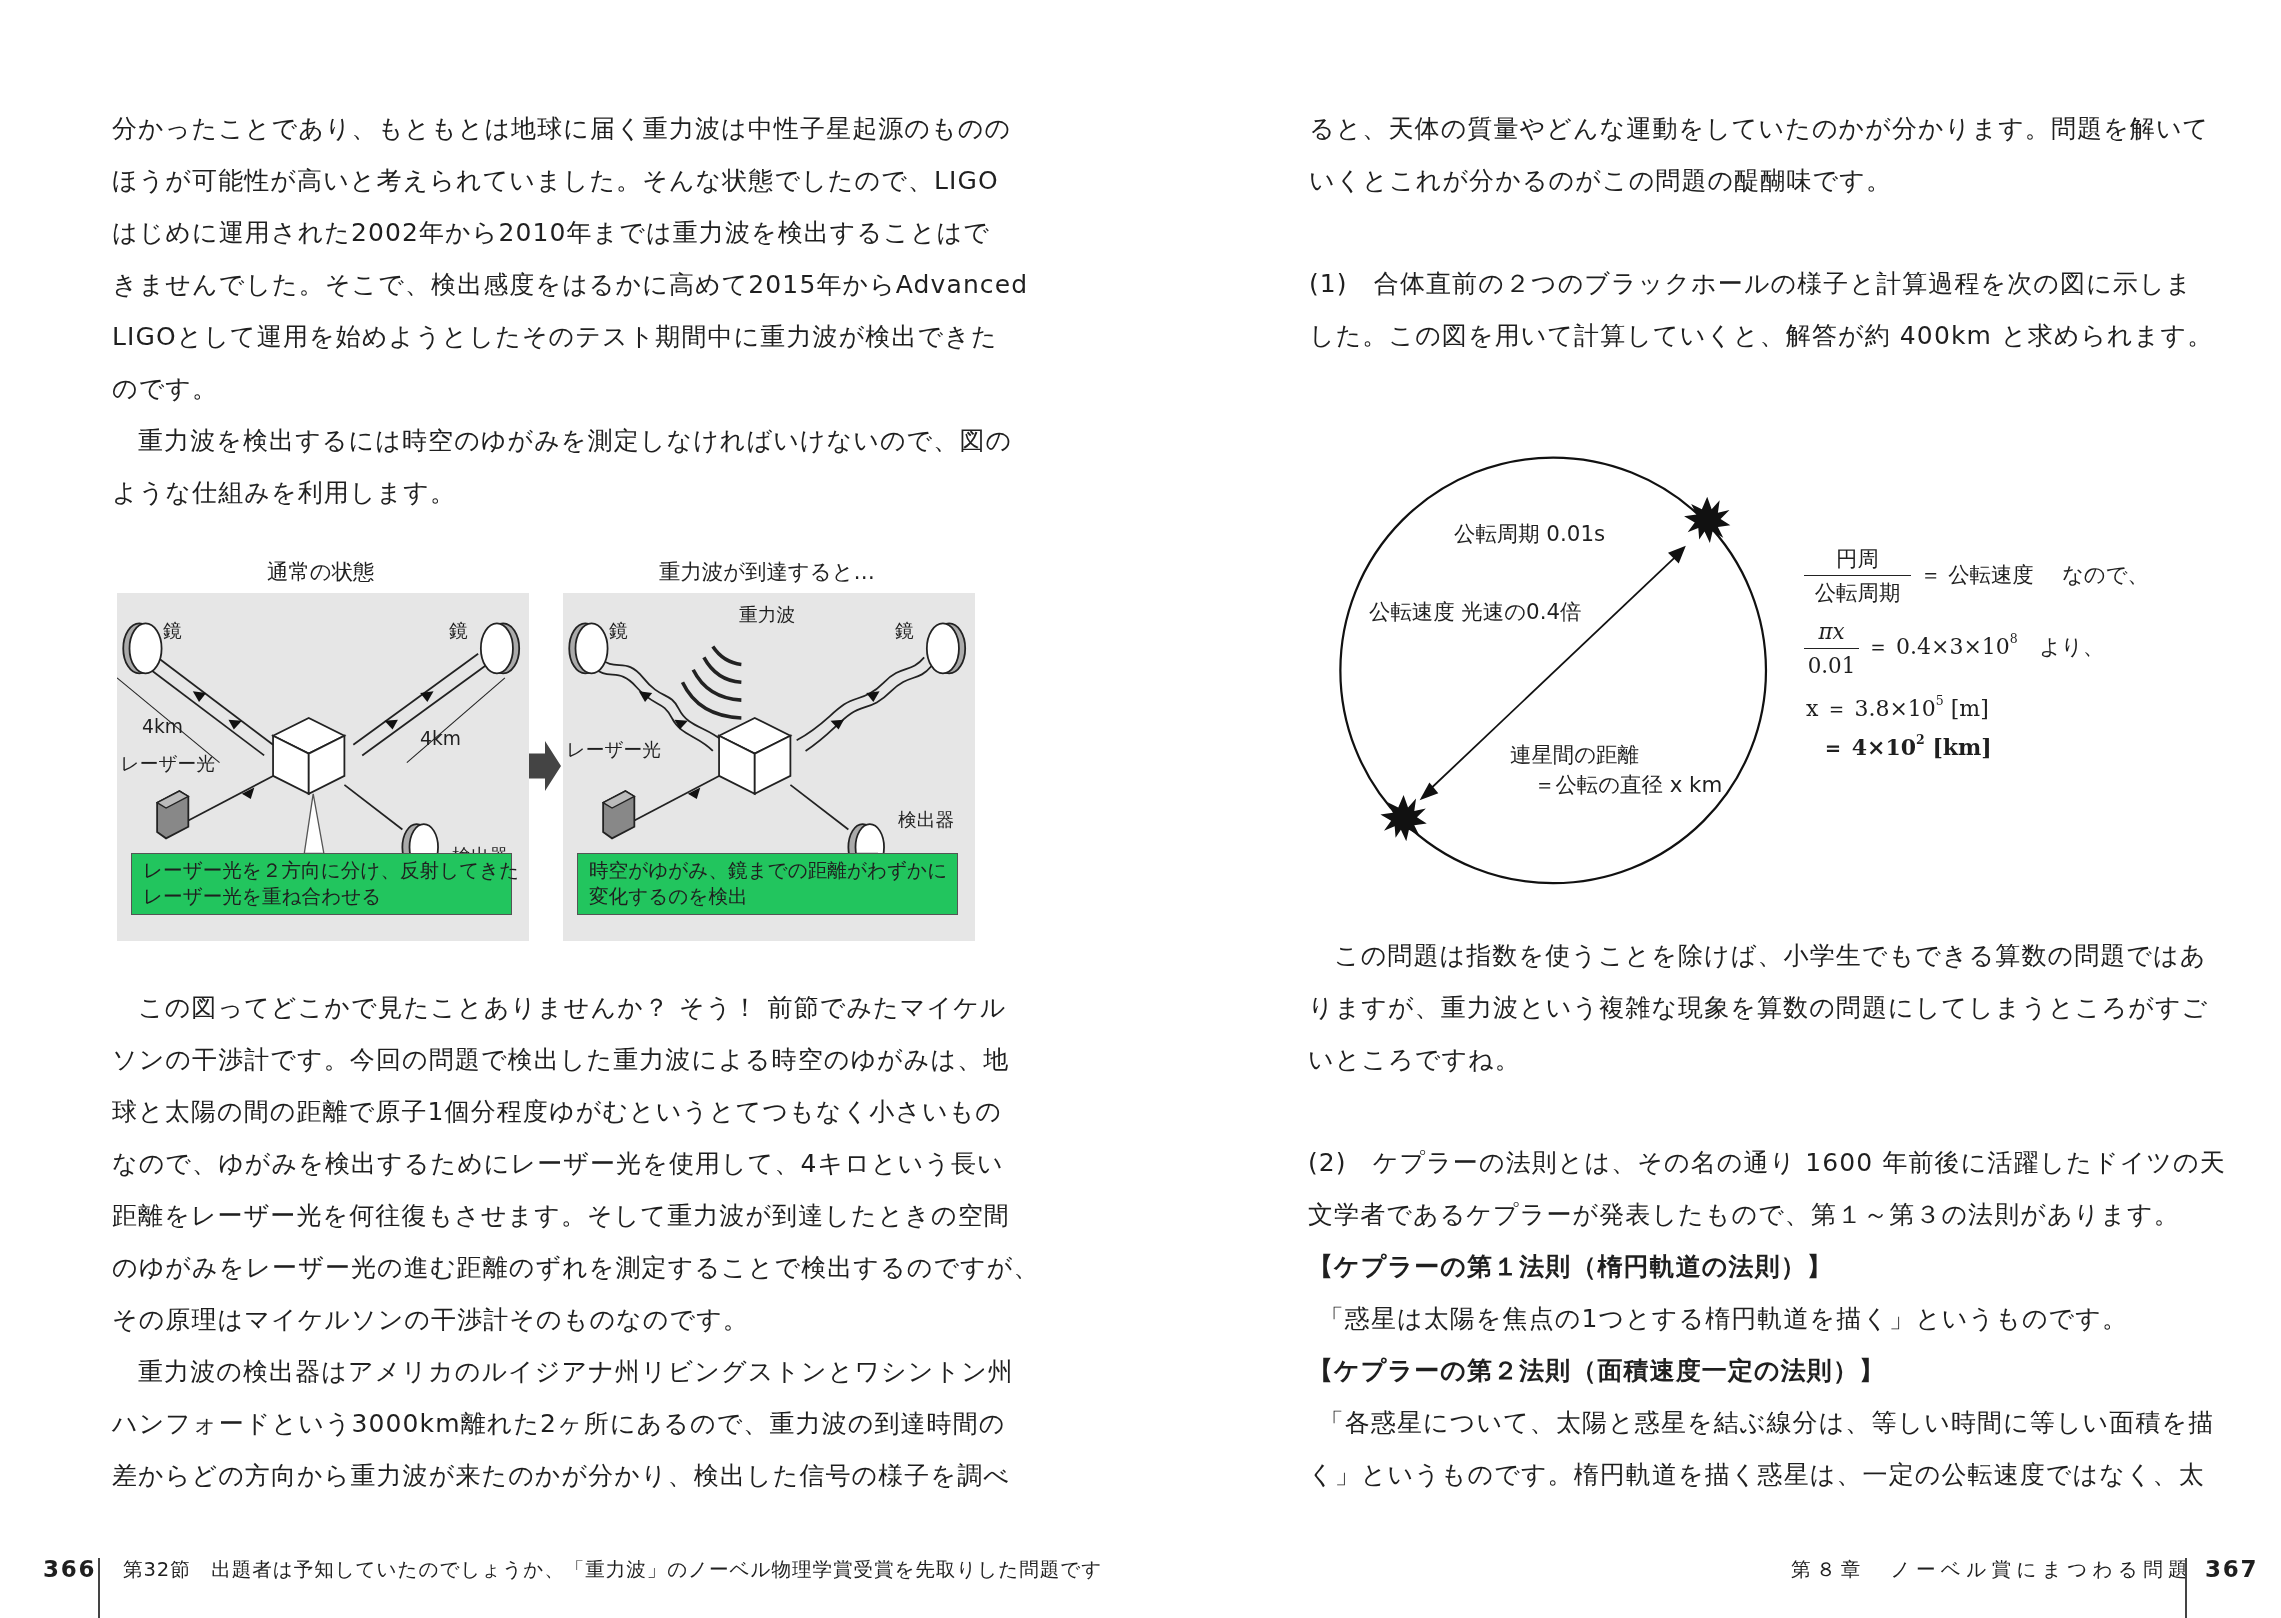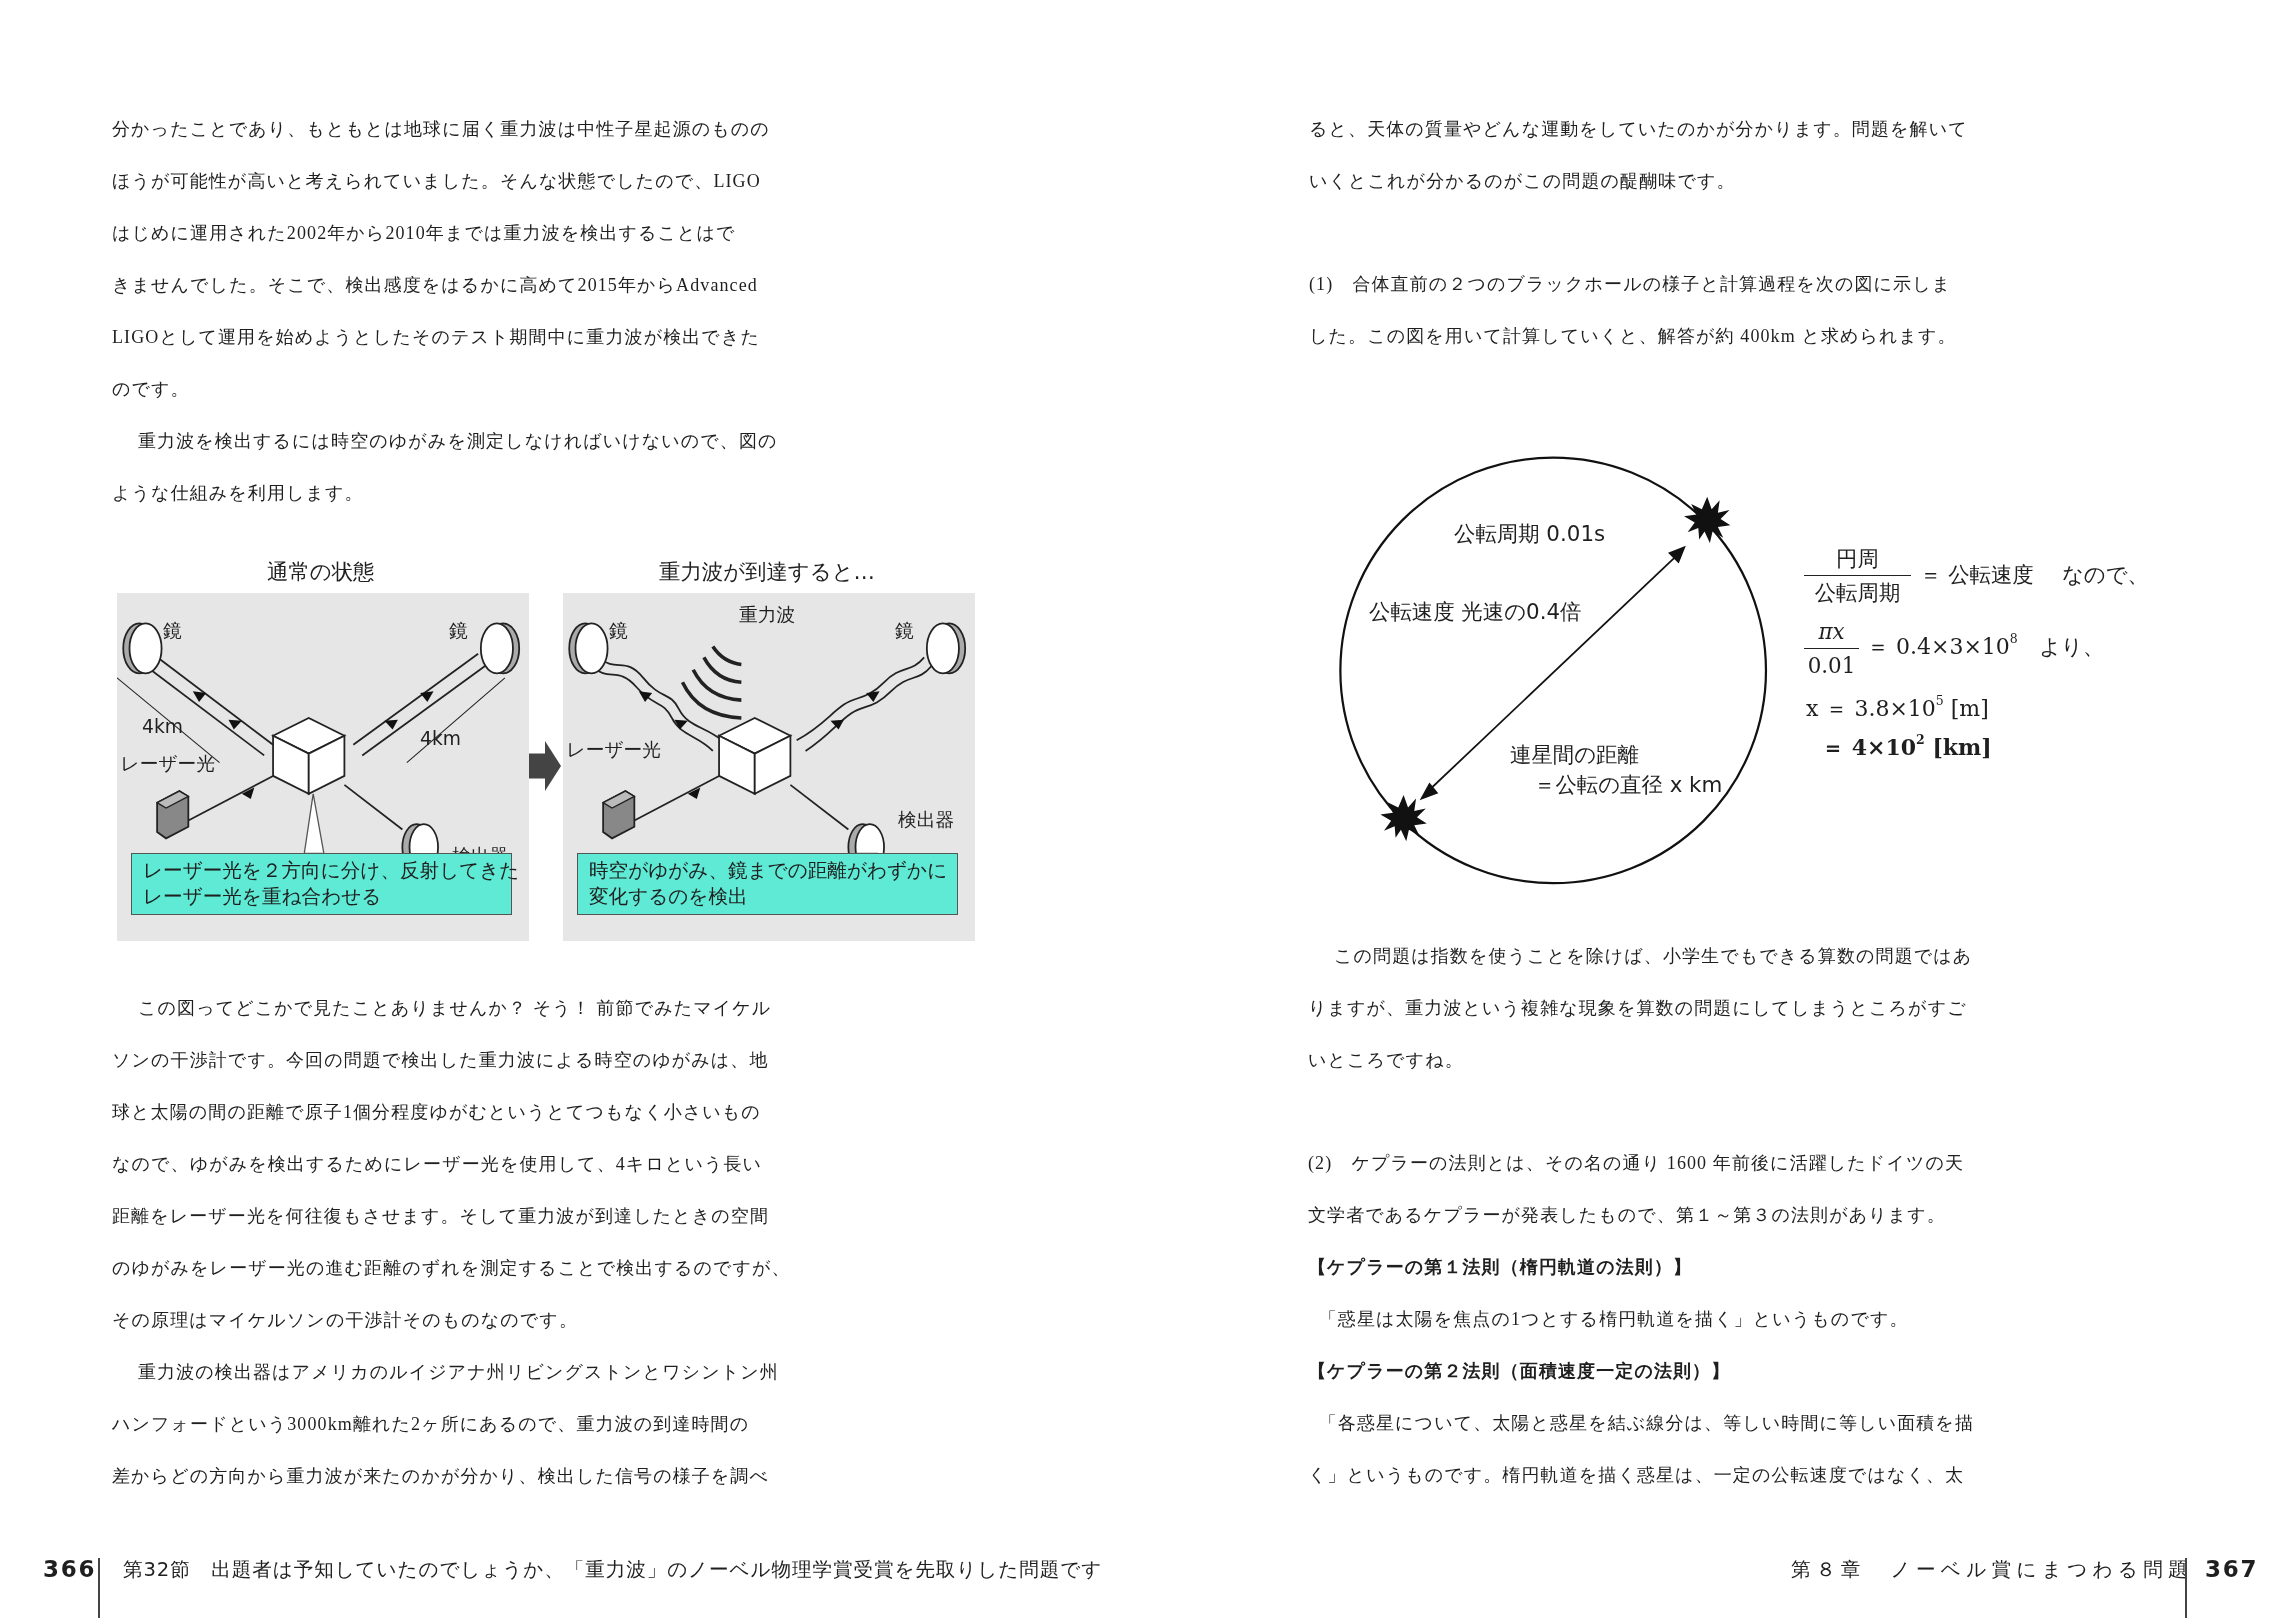--- a/index.html
+++ b/index.html
@@ -1,31 +1,31 @@
 <!DOCTYPE html>
 <html style="font-size:14.3px"><head>
 <meta charset="utf-8">
 <style>
   html, body { margin:0; padding:0; background:#ffffff; }
   body { width:2281px; height:1618px; position:relative; overflow:hidden;
          font-family:"DejaVu Sans", sans-serif; color:#1f1f1f; }
   .page { position:absolute; top:0; height:1618px; }
   .left-page { left:0; width:1141px; }
   .right-page { left:1141px; width:1141px; }
-  .text-block { position:absolute; width:873px; font-size:18px; line-height:52px; letter-spacing:1.1px;font-family:Liberation Serif, serif; }
+  .text-block { position:absolute; width:873px; font-size:25px; line-height:52px; letter-spacing:1.1px; }
   .line { display:block; white-space:nowrap; height:52px; }
   .indent { padding-left:26px; }
   .bold { font-weight:bold; }
   .half-indent { padding-left:10.7px; }
 
   
   .fig-caption { position:absolute; font-size:21.4px; top:557px; white-space:nowrap; }
   .panel { position:absolute; top:593px; width:412px; height:348px; background:#e6e6e6; }
   .panel svg { position:absolute; left:0; top:0; }
-  .callout { position:absolute; left:14.3px; top:260px; width:381px; height:62px; background:#5eead4;
+  .callout { position:absolute; left:14.3px; top:260px; width:381px; height:62px; background:#22c55e;
              border:1.8px solid #555; font-size:19.6px; line-height:26px; padding:3.6px 10.7px; box-sizing:border-box; }
   .callout span { display:block; white-space:nowrap; }
   .flabel { position:absolute; font-size:18.7px; white-space:nowrap; }
   .big-arrow { position:absolute; left:529px; top:741px; width:32px; height:50px; }
 
   
   .orbit-svg { position:absolute; left:1319px; top:446px; }
   .olabel { position:absolute; font-size:21.4px; white-space:nowrap; }
   .eq { position:absolute; font-family:"DejaVu Serif", serif; font-size:22px; white-space:nowrap; }
   .frac { position:absolute; text-align:center; }

